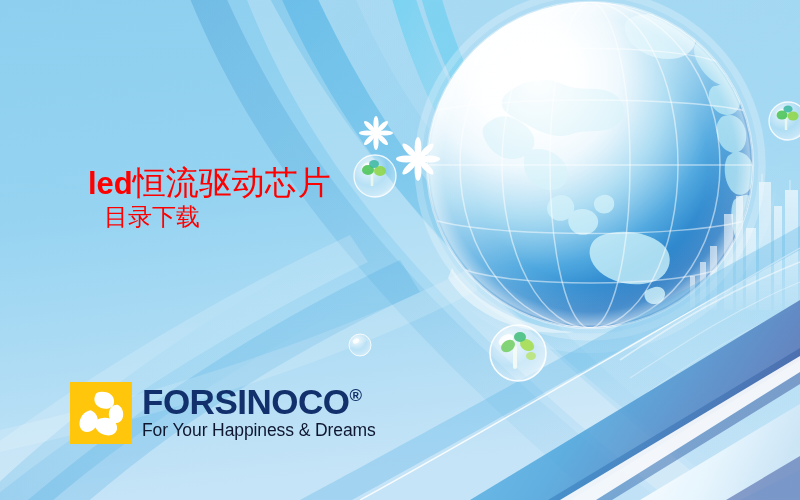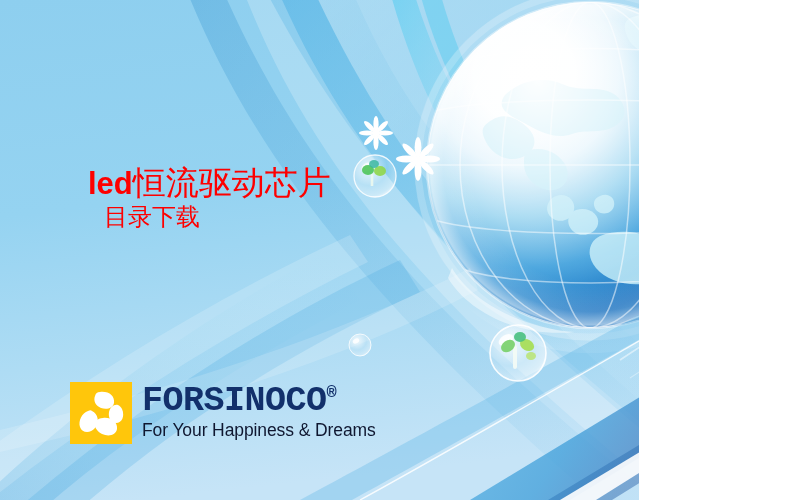--- a/index.html
+++ b/index.html
@@ -2,21 +2,21 @@
 <html><head>
 <meta charset="utf-8">
 <title>LED Driver Chip Catalog Banner</title>
 <style>
   * { margin:0; padding:0; box-sizing:border-box; }
   html,body{ background:#ffffff; }
   body{ font-family:"Liberation Sans", sans-serif; }
 
   #banner{
     position:relative;
-    width:639px; height:500px;
+    width:800px; height:500px;
     overflow:hidden;
     background:#8ccdee;
   }
   #bg-svg{ position:absolute; inset:0; width:800px; height:500px; display:block; }
 
   
   #headline{
     position:absolute; left:88px; top:164px;
     z-index:6;
     color:#fe0000;
@@ -39,21 +39,21 @@
     background:#ffc60b;
     flex:0 0 auto;
     position:relative;
   }
   #logo-mark svg{ position:absolute; inset:0; }
   #logo-text{
     margin-left:10px;
     display:flex; flex-direction:column; justify-content:center;
   }
   #wordmark{
-    font-family:Liberation Mono, monospace;
+    font-family:Liberation Sans, sans-serif;
     font-weight:700;
     font-size:35px;
     line-height:0.96;
     color:#12306b;
     letter-spacing:-0.5px;
     white-space:nowrap;
   }
   #wordmark .reg{
     font-size:17px;
     vertical-align:super;

